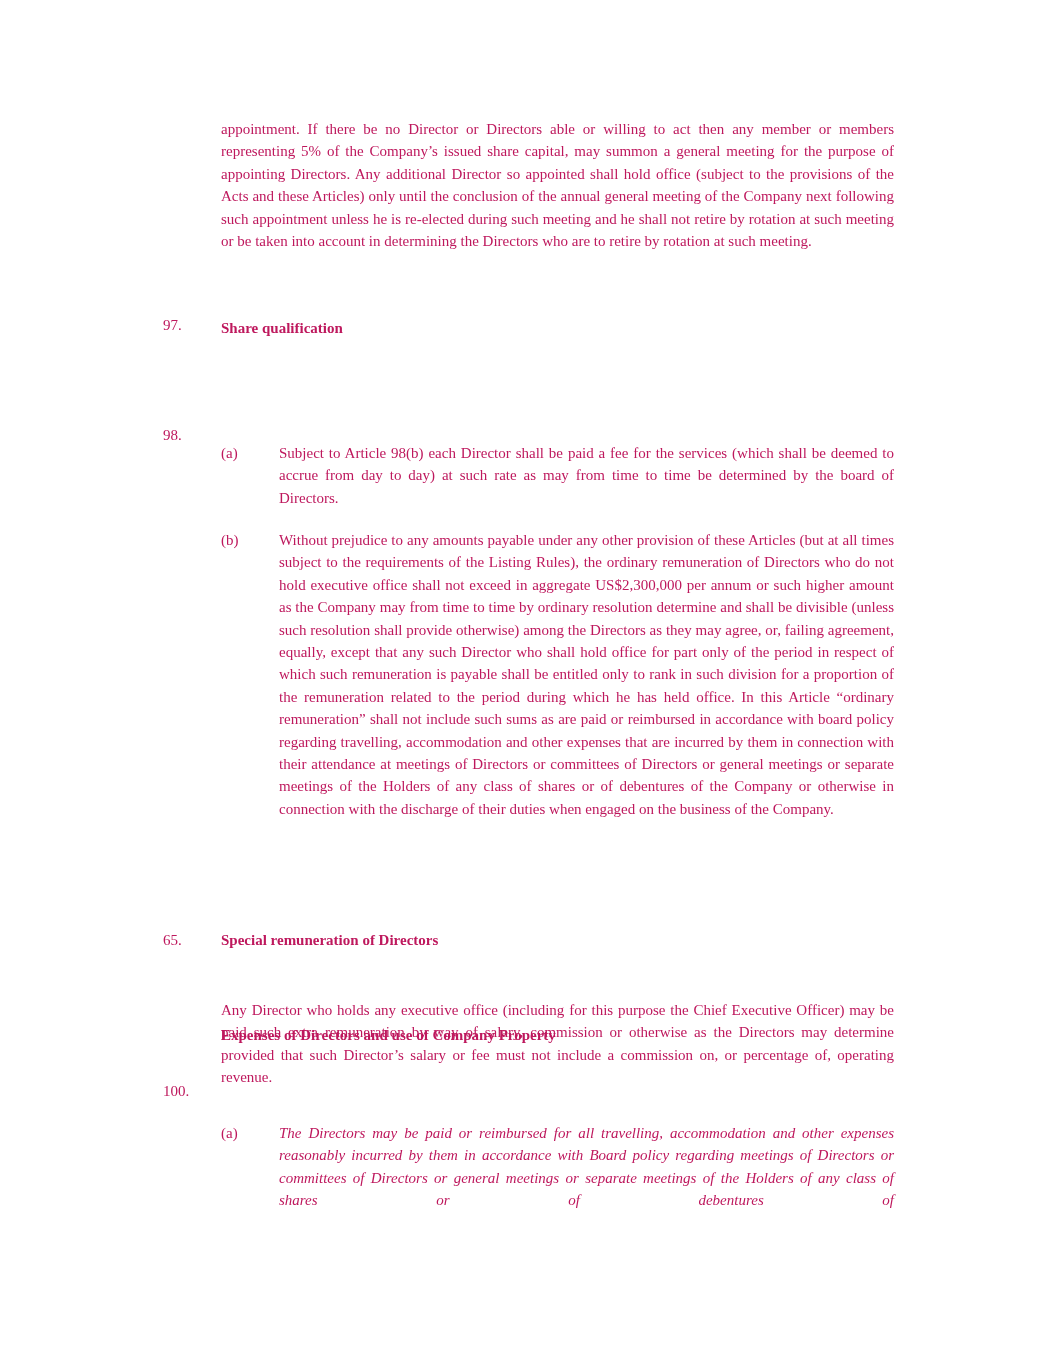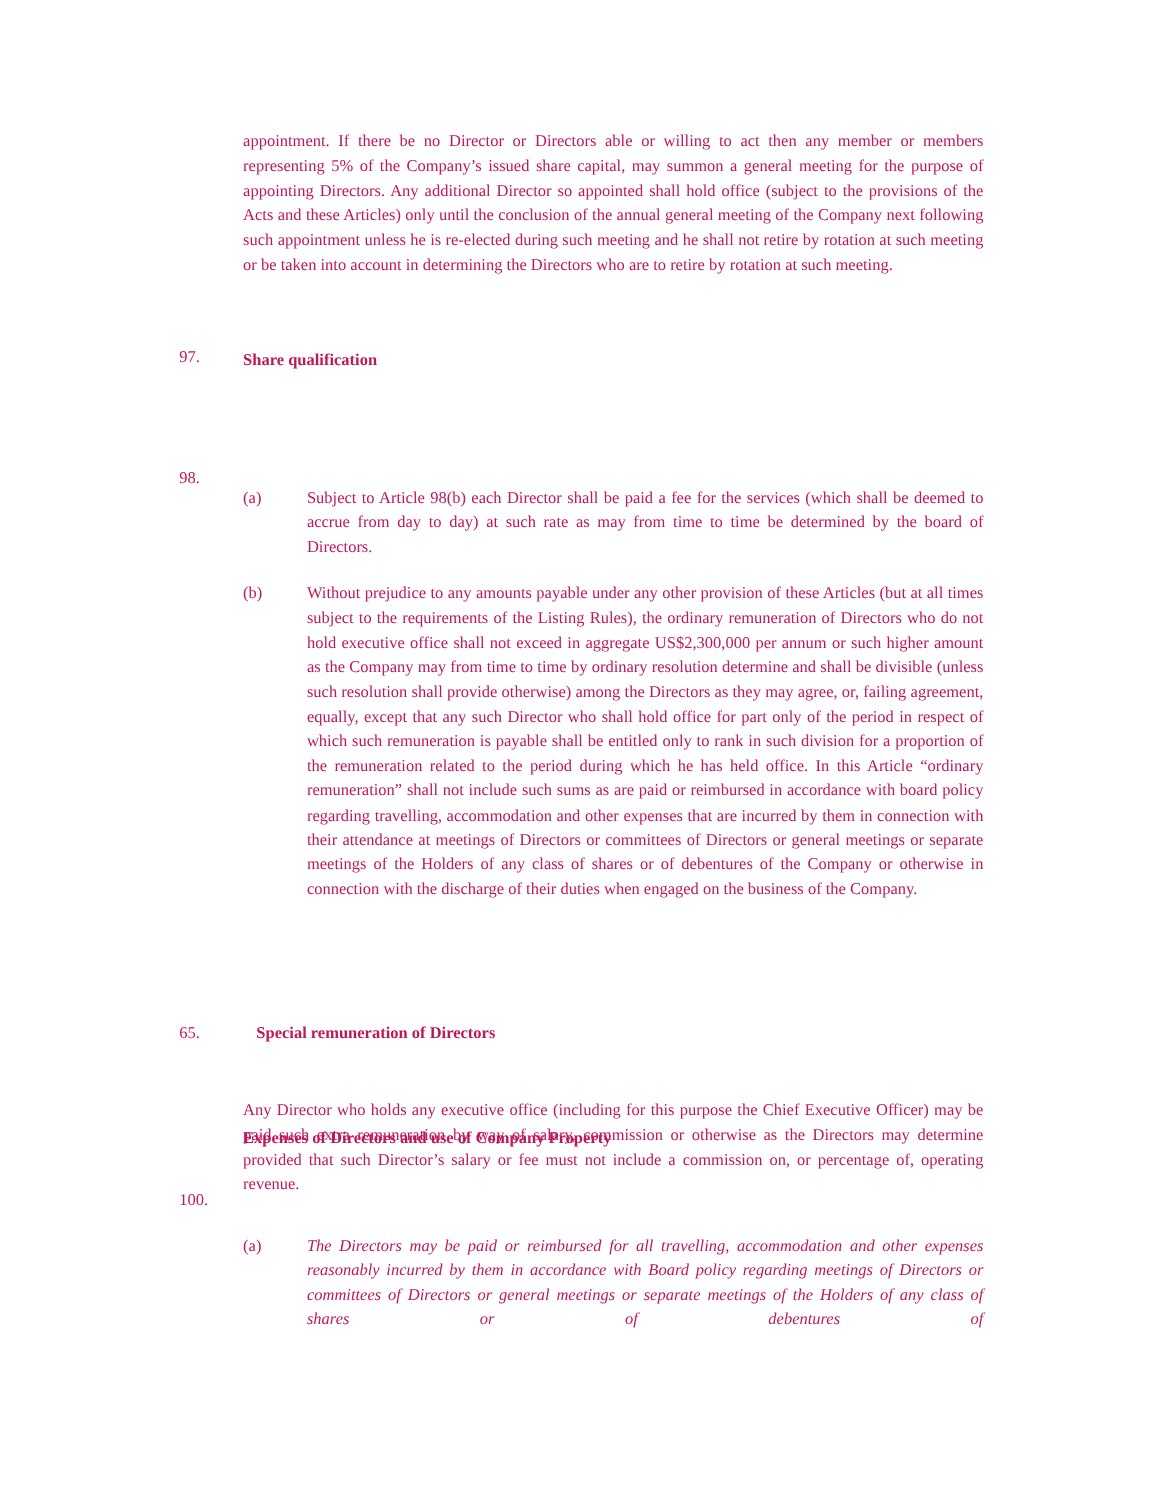--- a/index.html
+++ b/index.html
@@ -28,21 +28,21 @@
 
   <p class="num" style="top:424px;">98.</p>
 
   <p class="sublabel" style="top:442px;">(a)</p>
   <p class="para p-sub" style="top:442px;">Subject to Article 98(b) each Director shall be paid a fee for the services (which shall be deemed to accrue from day to day) at such rate as may from time to time be determined by the board of Directors.</p>
 
   <p class="sublabel" style="top:529px;">(b)</p>
   <p class="para p-sub" style="top:529px;">Without prejudice to any amounts payable under any other provision of these Articles (but at all times subject to the requirements of the Listing Rules), the ordinary remuneration of Directors who do not hold executive office shall not exceed in aggregate US$2,300,000 per annum or such higher amount as the Company may from time to time by ordinary resolution determine and shall be divisible (unless such resolution shall provide otherwise) among the Directors as they may agree, or, failing agreement, equally, except that any such Director who shall hold office for part only of the period in respect of which such remuneration is payable shall be entitled only to rank in such division for a proportion of the remuneration related to the period during which he has held office. In this Article “ordinary remuneration” shall not include such sums as are paid or reimbursed in accordance with board policy regarding travelling, accommodation and other expenses that are incurred by them in connection with their attendance at meetings of Directors or committees of Directors or general meetings or separate meetings of the Holders of any class of shares or of debentures of the Company or otherwise in connection with the discharge of their duties when engaged on the business of the Company.</p>
 
   <p class="num" style="top:929px;">65.</p>
-  <p class="heading" style="top:929px;margin-left:12px;">Special remuneration of Directors</p>
+  <p class="heading" style="top:929px;">Special remuneration of Directors</p>
   <p class="para p-full" style="top:971px;margin-top:28px;">Any Director who holds any executive office (including for this purpose the Chief Executive Officer) may be paid such extra remuneration by way of salary, commission or otherwise as the Directors may determine provided that such Director’s salary or fee must not include a commission on, or percentage of, operating revenue.</p>
 
   <p class="num" style="top:1080px;text-align:right;">100.</p>
   <p class="heading" style="top:1024px;">Expenses of Directors and use of Company Property</p>
 
   <p class="sublabel" style="top:1122px;">(a)</p>
   <p class="para p-sub" style="top:1122px; text-align-last: justify; font-style: italic;">The Directors may be paid or reimbursed for all travelling, accommodation and other expenses reasonably incurred by them in accordance with Board policy regarding meetings of Directors or committees of Directors or general meetings or separate meetings of the Holders of any class of shares or of debentures of</p>
 
 </div>
 

